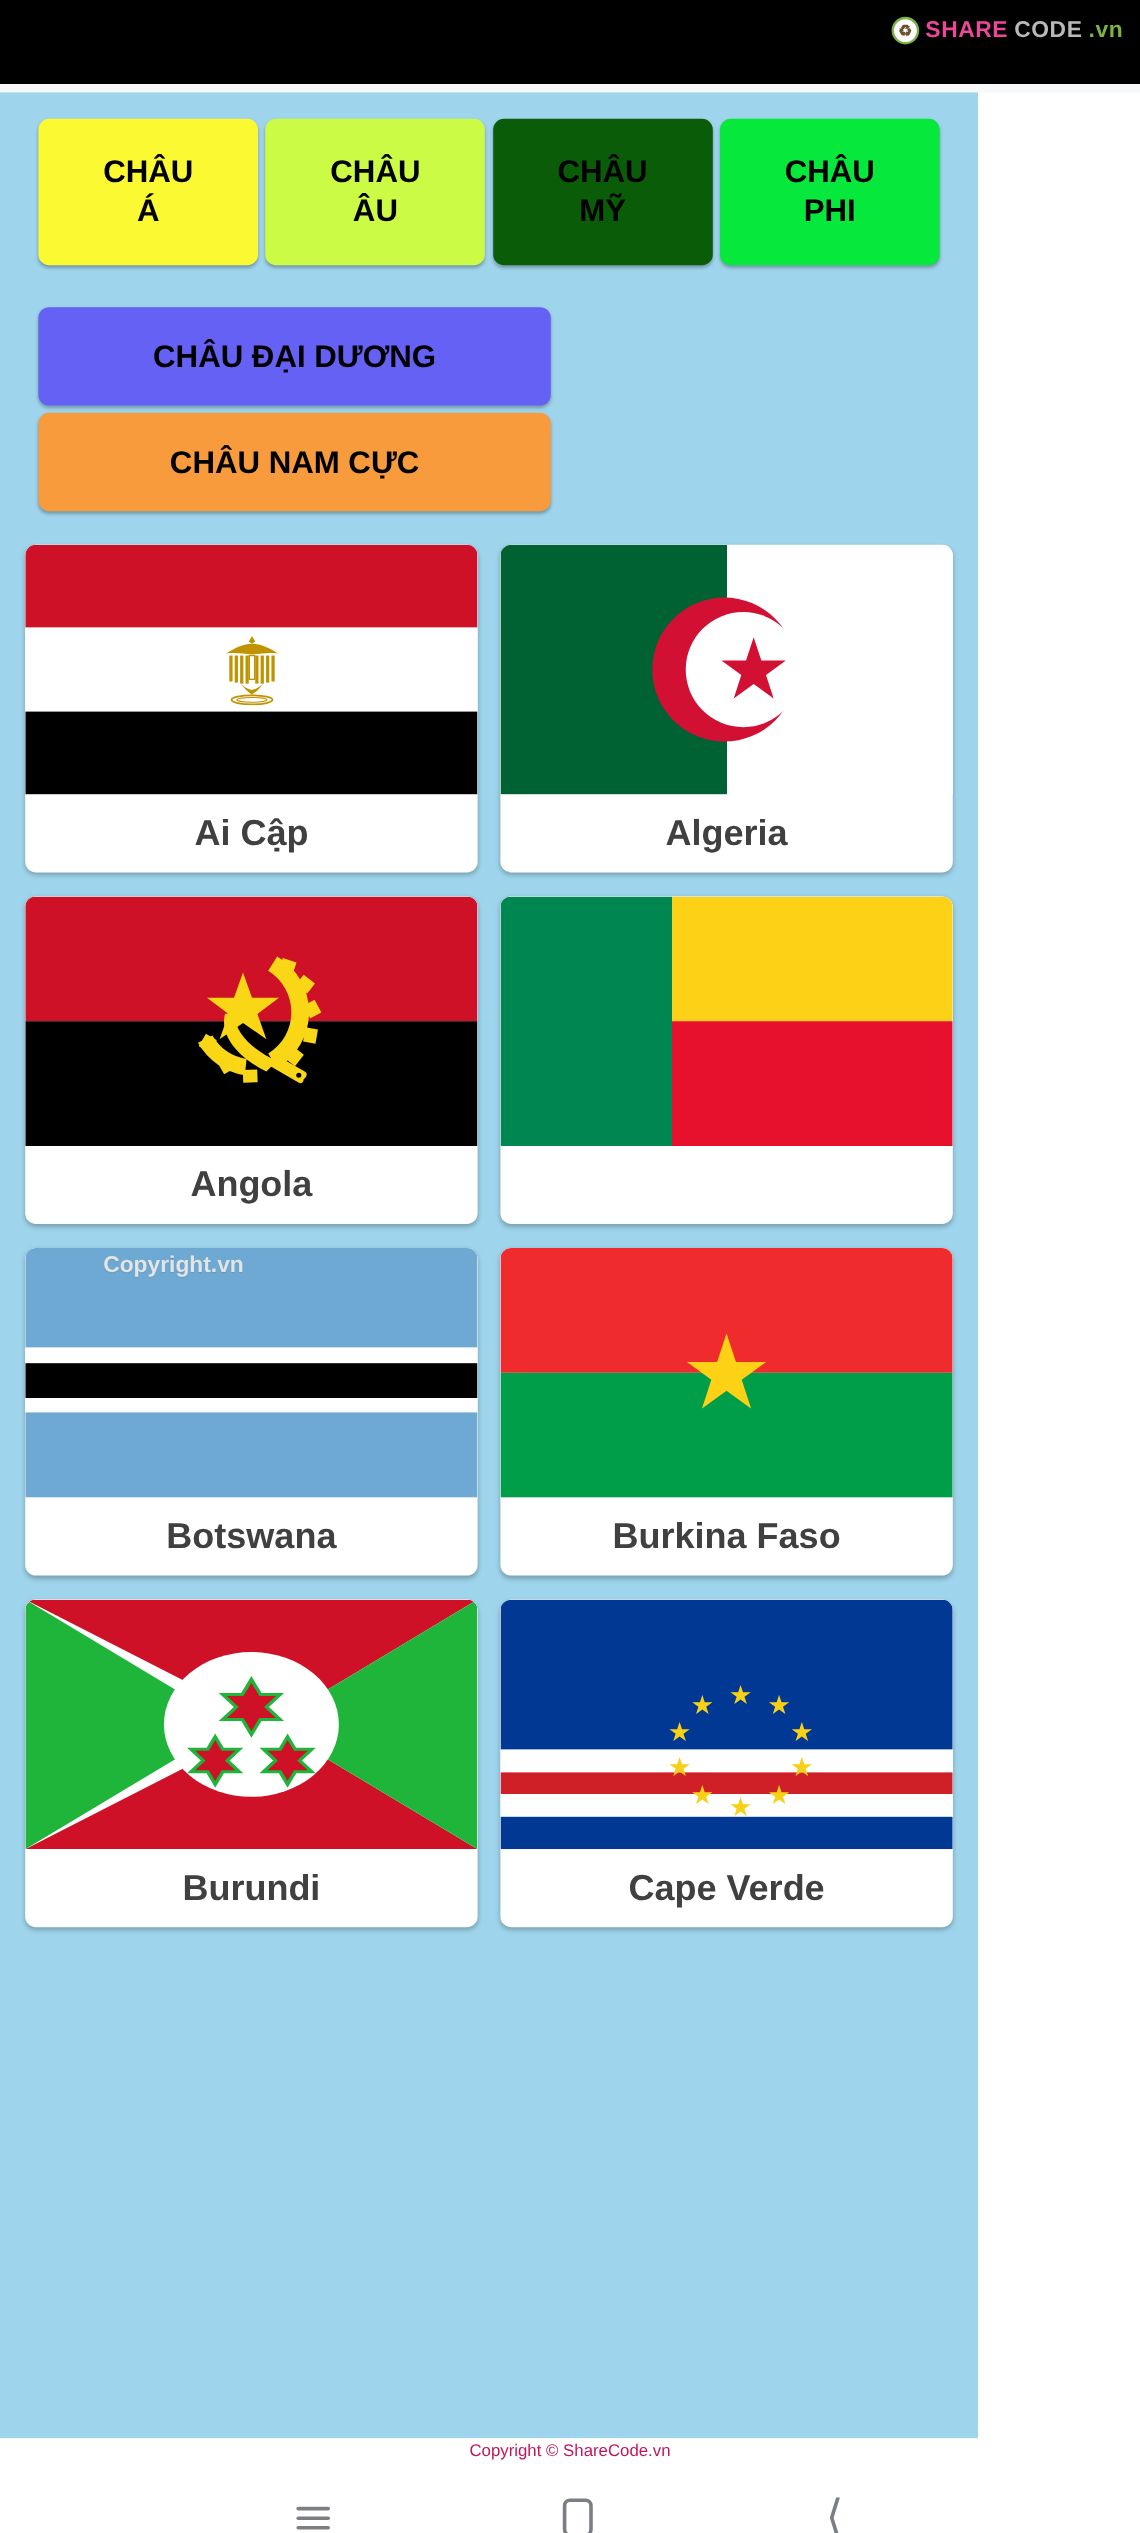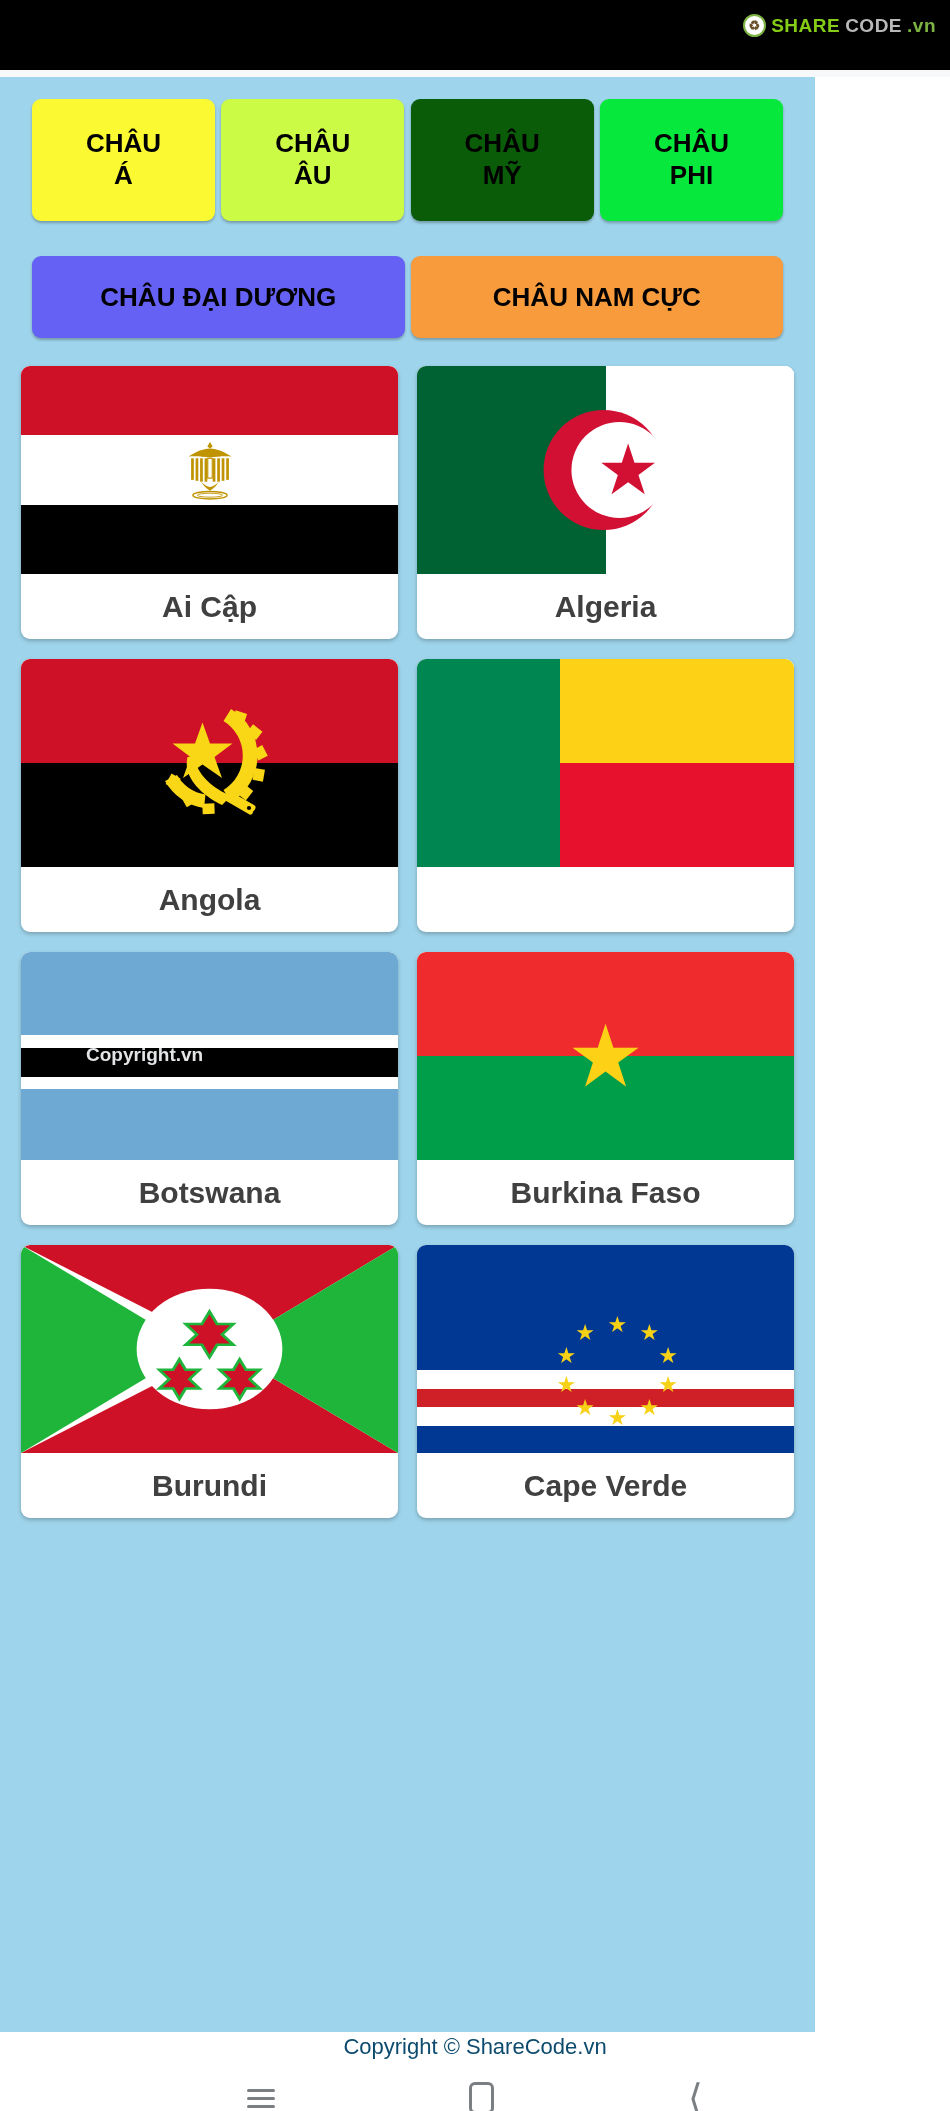--- a/index.html
+++ b/index.html
@@ -17,21 +17,21 @@
     position:absolute; right:14px; top:14px;
     display:flex; align-items:center; gap:5px;
     font-size:19px; font-weight:bold; letter-spacing:.5px;
   }
   .brand-mark{
     width:23px; height:23px; border-radius:50%;
     background:#ffffff; border:2px solid #7cb342;
     display:flex; align-items:center; justify-content:center;
     color:#6b4f2a; font-size:13px; font-weight:bold;
   }
-  .brand-share{ color:#84cc16; }
+  .brand-share{ color:#ec4899; }
   .brand-code{ color:#b9b9b9; }
   .brand-vn{ color:#7cb342; }
 
   
   .page-gap{ height:7px; background:#f7f8fa; }
   .app{
     width:815px; height:1955px;
     background:#9fd5ec;
     padding:22px 12px 0 12px;
     position:relative;
@@ -48,21 +48,21 @@
     display:flex; flex-direction:column;
     align-items:center; justify-content:center;
     font-size:26px; font-weight:bold; line-height:1.22;
     color:#000; text-align:center;
     box-shadow:0 2px 3px rgba(0,0,0,.28);
     border:none; cursor:pointer;
     font-family:"Liberation Sans", sans-serif;
   }
   .row-wide{
     display:flex; gap:6px; justify-content:space-between;
-    padding:0 20px; margin-top:35px;
+    padding:0 20px; margin-top:35px;flex-direction:column;
   }
   .wbtn{
     width:427px; height:82px;
     border-radius:9px;
     display:flex; align-items:center; justify-content:center;
     font-size:26px; font-weight:bold; color:#000;
     box-shadow:0 2px 3px rgba(0,0,0,.28);
     border:none; cursor:pointer;
     font-family:"Liberation Sans", sans-serif;
   }
@@ -149,21 +149,21 @@
   }
   .wm-angola{ left:86px; top:967px; font-size:19px; }
 
   
   .footer{
     position:relative;
     height:156px; background:#ffffff;
   }
   .copyright{
     position:absolute; left:0; right:0; top:2px;
-    text-align:center; color:#0c4a6e; font-size:22px;
+    text-align:center; color:#be185d; font-size:14px;
     font-family:"Liberation Sans", sans-serif;
   }
   .navbar{
     position:absolute; left:0; right:0; top:50px;
     display:flex; justify-content:space-around; align-items:center;
     padding:0 150px;
   }
   .nav-ico{ cursor:pointer; }
   .hamb{ width:28px; }
   .hamb div{ height:3px; background:#7b7f83; margin:5px 0; border-radius:2px; }

